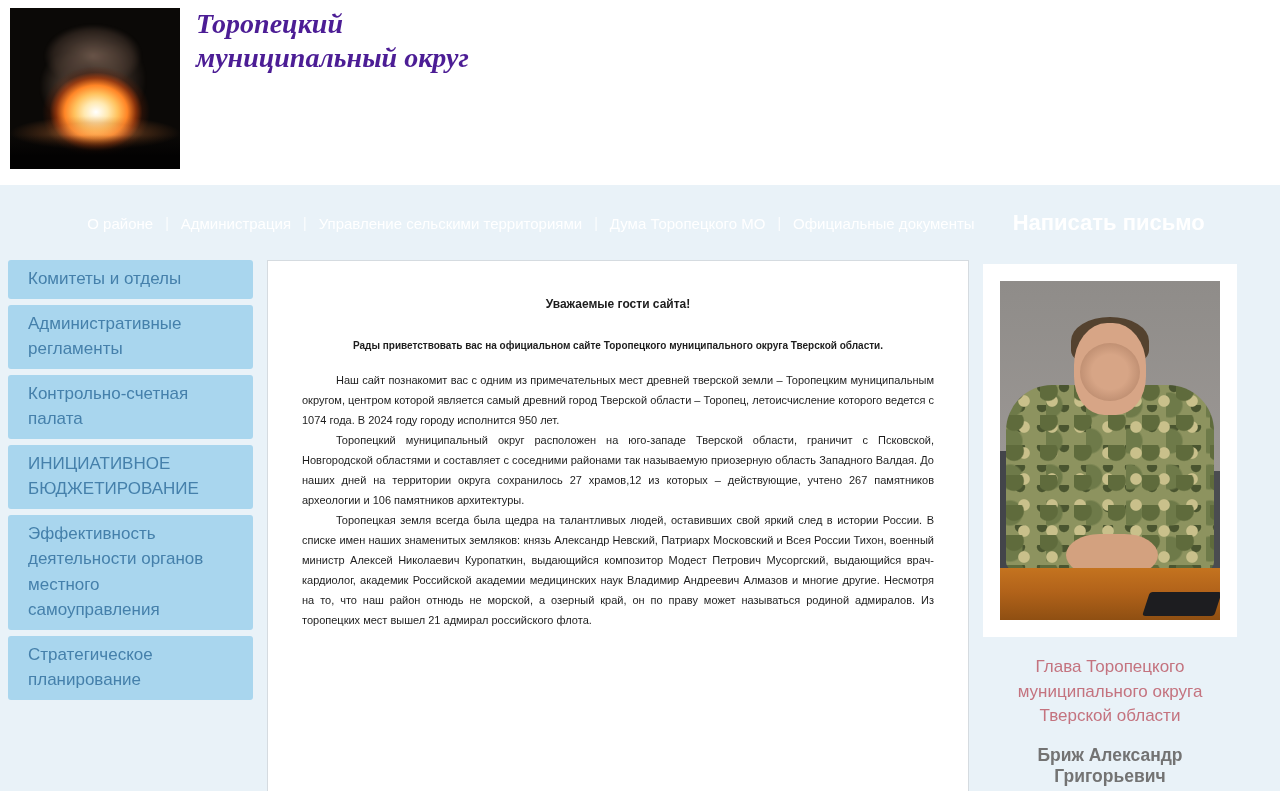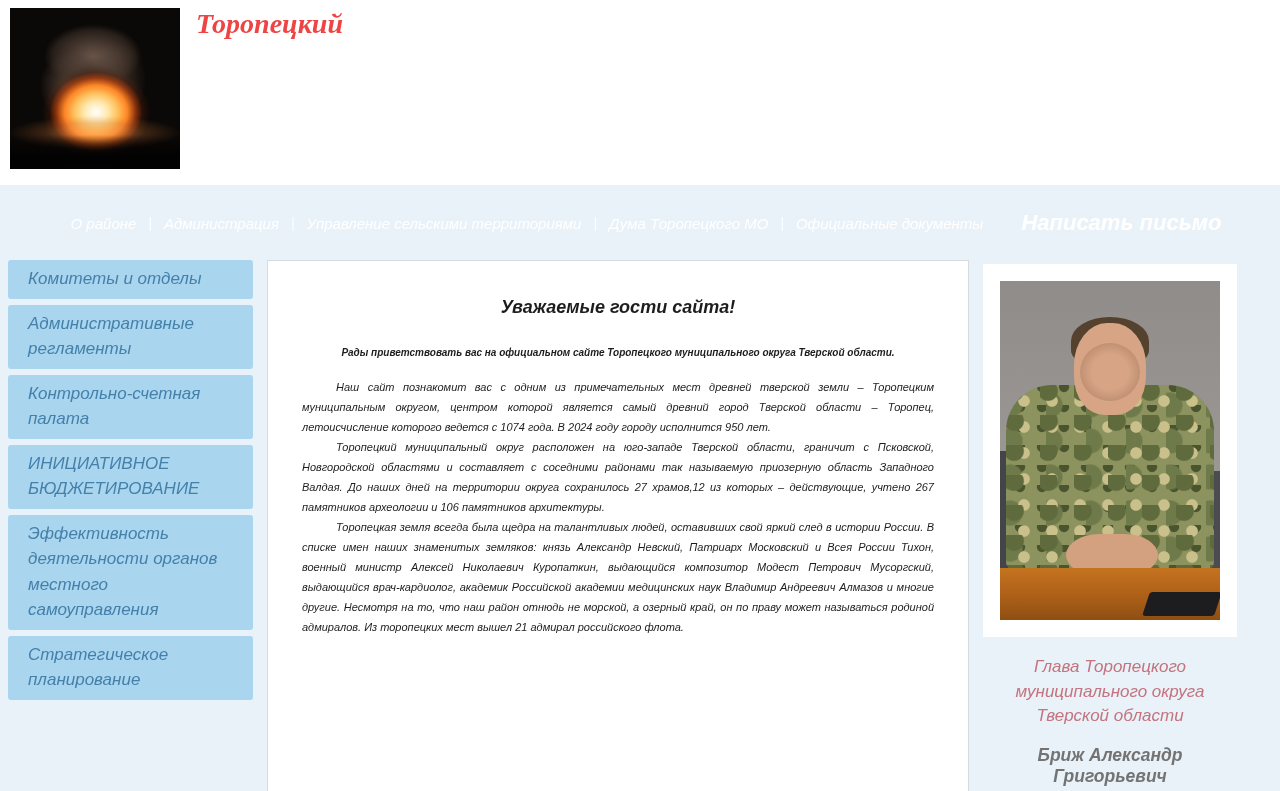--- a/index.html
+++ b/index.html
@@ -22,44 +22,44 @@
   .logo .trees{position:absolute;left:0;bottom:0;width:170px;height:34px;
     background:
       radial-gradient(closest-side at 10% 100%,#040302 55%,transparent 60%),
       radial-gradient(closest-side at 28% 110%,#050403 60%,transparent 66%),
       radial-gradient(closest-side at 47% 95%,#040302 50%,transparent 58%),
       radial-gradient(closest-side at 66% 112%,#050403 62%,transparent 68%),
       radial-gradient(closest-side at 86% 100%,#040302 58%,transparent 64%),
       linear-gradient(to top,#030202 38%,transparent 100%);}
   .titles{position:absolute;left:196px;top:4px;}
   .site-title{font-family:"Liberation Serif","DejaVu Serif",serif;font-style:italic;font-weight:bold;
-    font-size:28px;line-height:40px;color:#ef4444;margin:0;}
+    font-size:28px;line-height:40px;color:#4c1d95;margin:0;}
   .site-subtitle{position:absolute;left:196px;top:127px;font-size:15px;font-weight:bold;color:#8e2723;}
 
   
-  .below{background:#e9f2f8;height:606px;font-style:italic;}
+  .below{background:#e9f2f8;height:606px;}
 
   
   .nav{display:flex;align-items:center;justify-content:center;padding-top:22px;height:32px;}
   .nav-link{color:#ffffff;font-size:15px;margin:0 12px;white-space:nowrap;}
   .nav-sep{color:#ffffff;opacity:.85;font-size:14px;}
   .write-letter{color:#ffffff;font-size:22px;font-weight:bold;margin-left:26px;white-space:nowrap;}
 
   
   .columns{display:flex;align-items:flex-start;padding:21px 8px 0 8px;}
 
   
   .sidebar{width:245px;flex:none;}
   .side-item{background:#a9d6ee;color:#4580ab;font-size:17px;line-height:1.5;
     padding:6px 18px 7px 20px;margin-bottom:6px;border-radius:3px;cursor:pointer;}
 
   
   .content{width:632px;flex:none;background:#ffffff;border:1px solid #d5dbe0;
     margin-left:14px;padding:20px 34px 40px 34px;min-height:600px;color:#1d1d1d;}
-  .greet-title{text-align:center;font-size:18px;font-weight:bold;margin:16px 0 26px 0;}
+  .greet-title{text-align:center;font-size:12px;font-weight:bold;margin:16px 0 26px 0;}
   .greet-sub{text-align:center;font-size:10px;font-weight:bold;line-height:1.85;margin:0 6px 14px 6px;}
   .content p.body-par{font-size:11px;line-height:1.82;text-align:justify;text-indent:34px;margin:0;}
 
   
   .right-col{width:254px;flex:none;margin-left:14px;}
   .photo-card{background:#ffffff;margin-top:4px;padding:17px;}
   .photo{position:relative;width:220px;height:339px;overflow:hidden;
     background:linear-gradient(to bottom,#8f8c89 0%,#9b9794 55%,#a5a09b 100%);}
   .chair-left{position:absolute;left:-14px;top:170px;width:42px;height:150px;background:#43454a;border-radius:10px;}
   .chair-right{position:absolute;right:-16px;top:190px;width:38px;height:120px;background:#4a4c50;border-radius:10px;}
@@ -90,20 +90,21 @@
 
 <div class="header">
   <div class="logo">
     <div class="smoke"></div>
     <div class="fireball"></div>
     <div class="glow"></div>
     <div class="trees"></div>
   </div>
   <div class="titles">
     <p class="site-title">Торопецкий</p>
+    <p class="site-title" style="margin-top:-6px;">муниципальный округ</p>
   </div>
 </div>
 
 <div class="below">
 
   <nav class="nav">
     <span style="display:flex;align-items:center;">
         <a class="nav-link" href="#">О районе</a>
         <span class="nav-sep">|</span>
         <a class="nav-link" href="#">Администрация</a>

